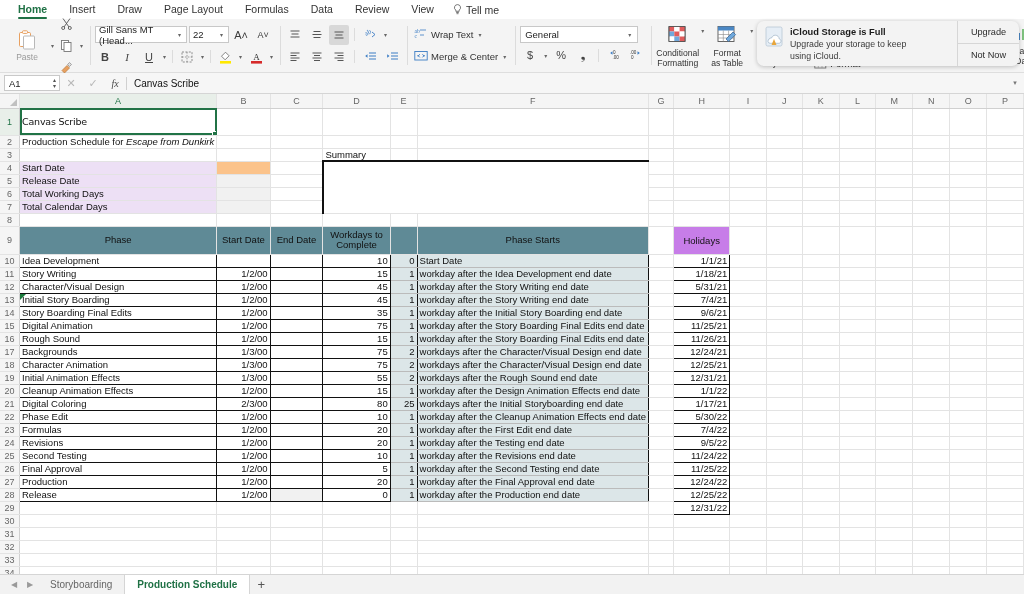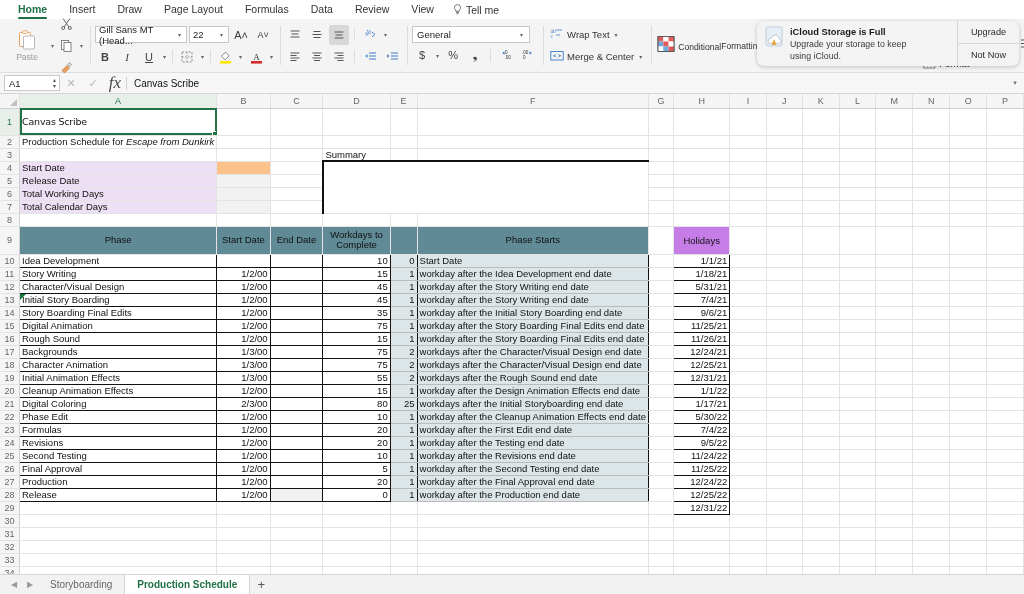--- a/index.html
+++ b/index.html
@@ -76,21 +76,21 @@
   .bold-b { font-weight:bold; font-size:11px; }
   .ital-i { font-style:italic; font-size:11px; font-family:"Liberation Serif",serif; }
   .und-u { text-decoration:underline; font-size:11px; }
 
   .wrapbtn {
     display:flex; align-items:center; gap:3px; font-size:9.5px;
     color:#333; height:20px; padding:0 2px; cursor:default; white-space:nowrap;
   }
 
   .bigbtn {
-    display:flex; flex-direction:row; align-items:center; justify-content:flex-start;
+    display:flex; flex-direction:column; align-items:center; justify-content:flex-start;
     width:auto; min-width:42px; height:46px; font-size:8.6px; color:#333;
     text-align:center; line-height:9.5px; padding-top:2px; cursor:default;
   }
   .bigbtn .lbl { margin-top:2px; }
 
   .cellsbtn {
     display:flex; align-items:center; gap:3px; font-size:9.5px;
     color:#333; height:15px; cursor:default; white-space:nowrap;
   }
 
@@ -117,21 +117,21 @@
     height:21px; background:#f6f6f6; border-bottom:1px solid #d5d5d5;
     display:flex; align-items:center; position:relative;
   }
   .namebox {
     width:56px; height:16px; margin-left:4px; background:#fff;
     border:1px solid #c9c9c9; font-size:9.5px; color:#222;
     display:flex; align-items:center; padding-left:4px; position:relative;
   }
   .spin { position:absolute; right:3px; top:1px; display:flex; flex-direction:column; line-height:6px; font-size:6px; color:#555; }
   .fb-ico { width:22px; text-align:center; font-size:11px; color:#b8b8b8; cursor:default; }
-  .fb-fx { width:22px; text-align:center; font-size:17px; color:#4a4a4a; font-style:italic; font-family:"Liberation Serif",serif; cursor:default; }
+  .fb-fx { width:22px; text-align:center; font-size:10px; color:#4a4a4a; font-style:italic; font-family:"Liberation Serif",serif; cursor:default; }
   .fb-sep { width:1px; height:13px; background:#d0d0d0; }
   .fb-input { flex:1; font-size:10px; color:#111; padding-left:7px; }
   .fb-caret { width:18px; text-align:center; font-size:7px; color:#777; cursor:default; }
 
   
   .gridwrap { position:relative; width:1024px; height:480px; background:#fff; overflow:hidden; }
 
   table.sheet { border-collapse:collapse; table-layout:fixed; }
   .colhead-row td {
     height:14px; background:#f5f5f5; border-right:1px solid #e3e3e3;
@@ -390,20 +390,47 @@
                 <path d="M5 2h7M5 5h7M5 8h7" stroke="#3b7cc4" stroke-width="1" fill="none"></path>
                 <path d="M1.2 3.2L3.5 5 1.2 6.8z" fill="#3b7cc4"></path>
               </svg>
           </span>
         </div>
       </div>
     </div>
 
     <div class="rgroup">
       <div class="col2">
+        <div class="wrapbtn">
+          <span>
+            <svg width="14" height="13" viewBox="0 0 14 13">
+                <text x="0.5" y="5.5" font-size="5.5" fill="#3b7cc4" font-family="Liberation Serif, serif">ab</text>
+                <text x="0.5" y="11" font-size="5.5" fill="#3b7cc4" font-family="Liberation Serif, serif">c</text>
+                <path d="M6 3h6M6 8h4" stroke="#3b7cc4" stroke-width="0.8" fill="none"></path>
+              </svg>
+          </span>
+          <span>Wrap Text</span>
+          <span class="caret">▾</span>
+        </div>
+        <div class="wrapbtn">
+          <span>
+            <svg width="14" height="12" viewBox="0 0 14 12">
+                <rect x="0.8" y="1.5" width="12.4" height="8.5" fill="none" stroke="#3b7cc4" stroke-width="0.9"></rect>
+                <path d="M3.2 5.8h2M9 5.8h2" stroke="#3b7cc4" stroke-width="0.9"></path>
+                <path d="M5.8 4.2L4.3 5.8l1.5 1.6M8.4 4.2l1.5 1.6-1.5 1.6" fill="none" stroke="#3b7cc4" stroke-width="0.9"></path>
+              </svg>
+          </span>
+          <span>Merge &amp; Center</span>
+          <span class="caret">▾</span>
+        </div>
+      </div>
+    </div>
+
+    <div class="rgroup">
+      <div class="col2">
         <div class="rowline">
           <div class="numfmt">
             <span>General</span>
             <span class="caret">▾</span>
           </div>
         </div>
         <div class="rowline">
           <span class="btn-ico" style="font-size:11px;">$</span>
           <span class="caret">▾</span>
           <span class="btn-ico" style="font-size:11px;">%</span>
@@ -416,47 +443,20 @@
                 <text x="5.5" y="10" font-size="4.6" fill="#333" font-family="Liberation Sans, sans-serif">.00</text>
               </svg>
           </span>
           <span class="btn-ico">
             <svg width="14" height="12" viewBox="0 0 14 12">
                 <path d="M8.5 2.2L10.8 4 8.5 5.8z" fill="#3b7cc4"></path>
                 <text x="1" y="5" font-size="4.6" fill="#333" font-family="Liberation Sans, sans-serif">.00</text>
                 <text x="2" y="10" font-size="4.6" fill="#333" font-family="Liberation Sans, sans-serif">0</text>
               </svg>
           </span>
-        </div>
-      </div>
-    </div>
-
-    <div class="rgroup">
-      <div class="col2">
-        <div class="wrapbtn">
-          <span>
-            <svg width="14" height="13" viewBox="0 0 14 13">
-                <text x="0.5" y="5.5" font-size="5.5" fill="#3b7cc4" font-family="Liberation Serif, serif">ab</text>
-                <text x="0.5" y="11" font-size="5.5" fill="#3b7cc4" font-family="Liberation Serif, serif">c</text>
-                <path d="M6 3h6M6 8h4" stroke="#3b7cc4" stroke-width="0.8" fill="none"></path>
-              </svg>
-          </span>
-          <span>Wrap Text</span>
-          <span class="caret">▾</span>
-        </div>
-        <div class="wrapbtn">
-          <span>
-            <svg width="14" height="12" viewBox="0 0 14 12">
-                <rect x="0.8" y="1.5" width="12.4" height="8.5" fill="none" stroke="#3b7cc4" stroke-width="0.9"></rect>
-                <path d="M3.2 5.8h2M9 5.8h2" stroke="#3b7cc4" stroke-width="0.9"></path>
-                <path d="M5.8 4.2L4.3 5.8l1.5 1.6M8.4 4.2l1.5 1.6-1.5 1.6" fill="none" stroke="#3b7cc4" stroke-width="0.9"></path>
-              </svg>
-          </span>
-          <span>Merge &amp; Center</span>
-          <span class="caret">▾</span>
         </div>
       </div>
     </div>
 
     <div class="rgroup">
       <div class="bigbtn">
         <span>
           <svg width="22" height="20" viewBox="0 0 22 20">
             <rect x="2" y="1.5" width="16" height="15" fill="#fff" stroke="#555" stroke-width="0.9"></rect>
             <rect x="2" y="1.5" width="5.3" height="5" fill="#E05C5C"></rect>

